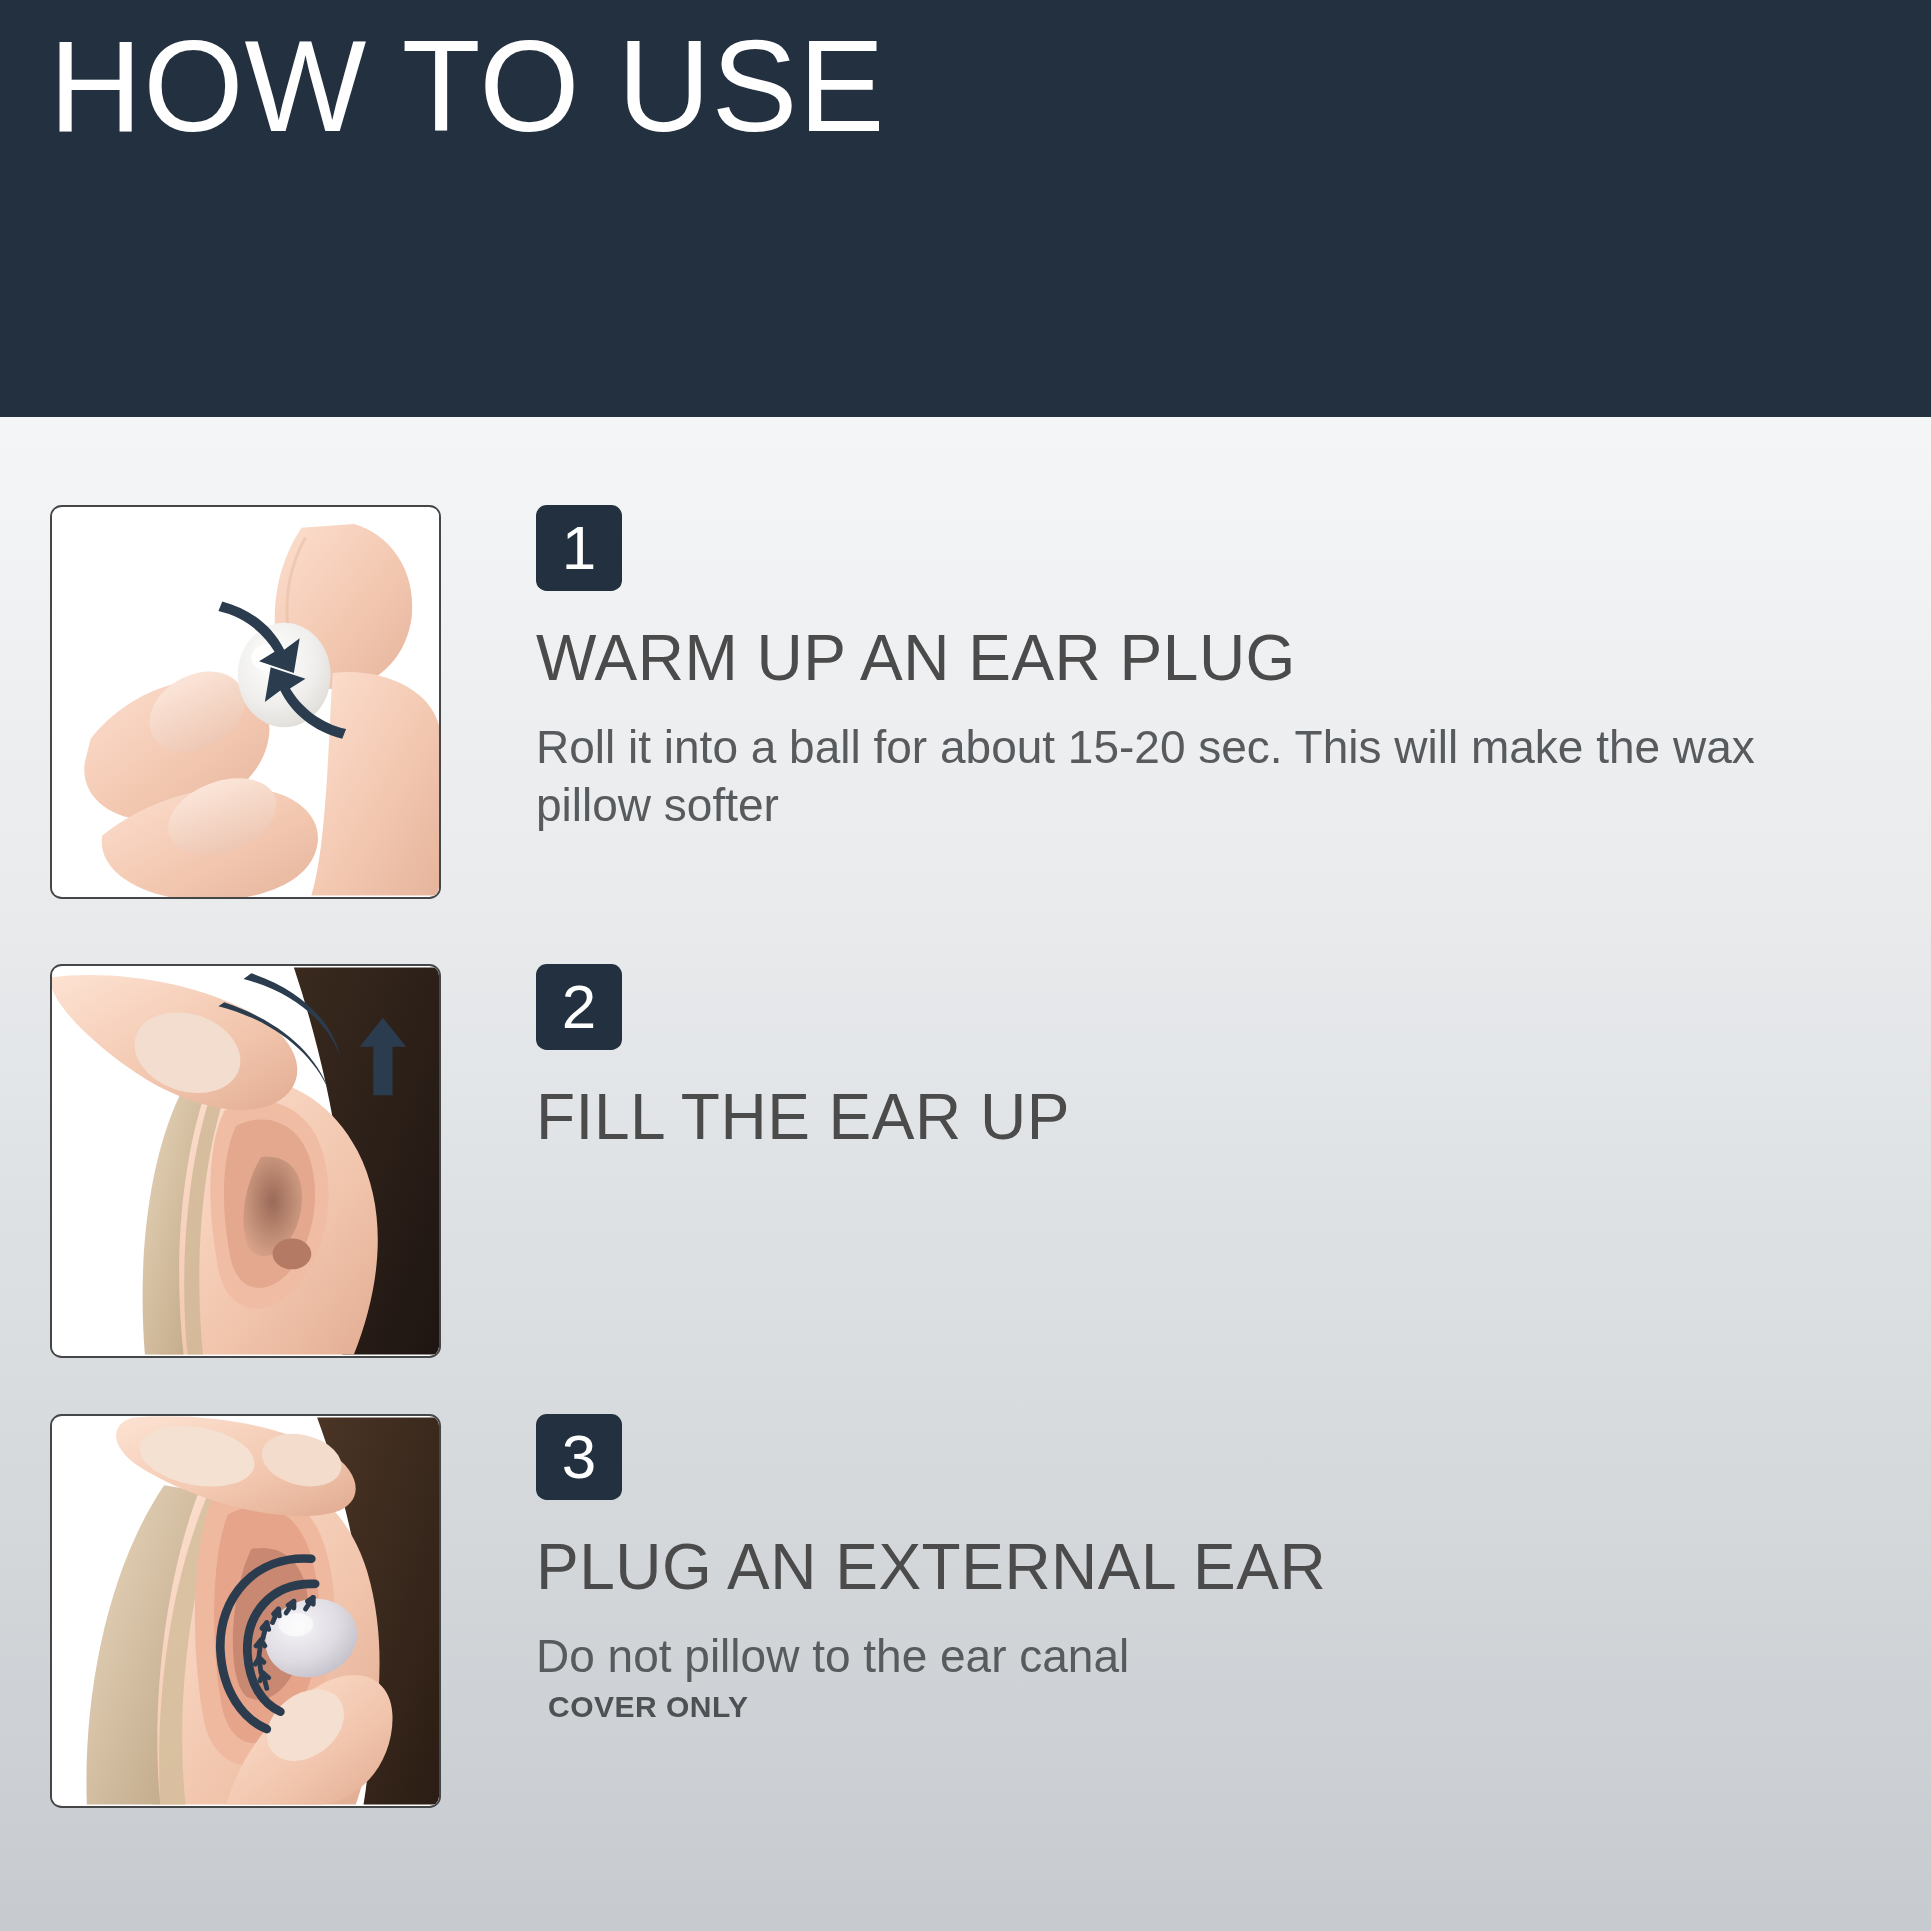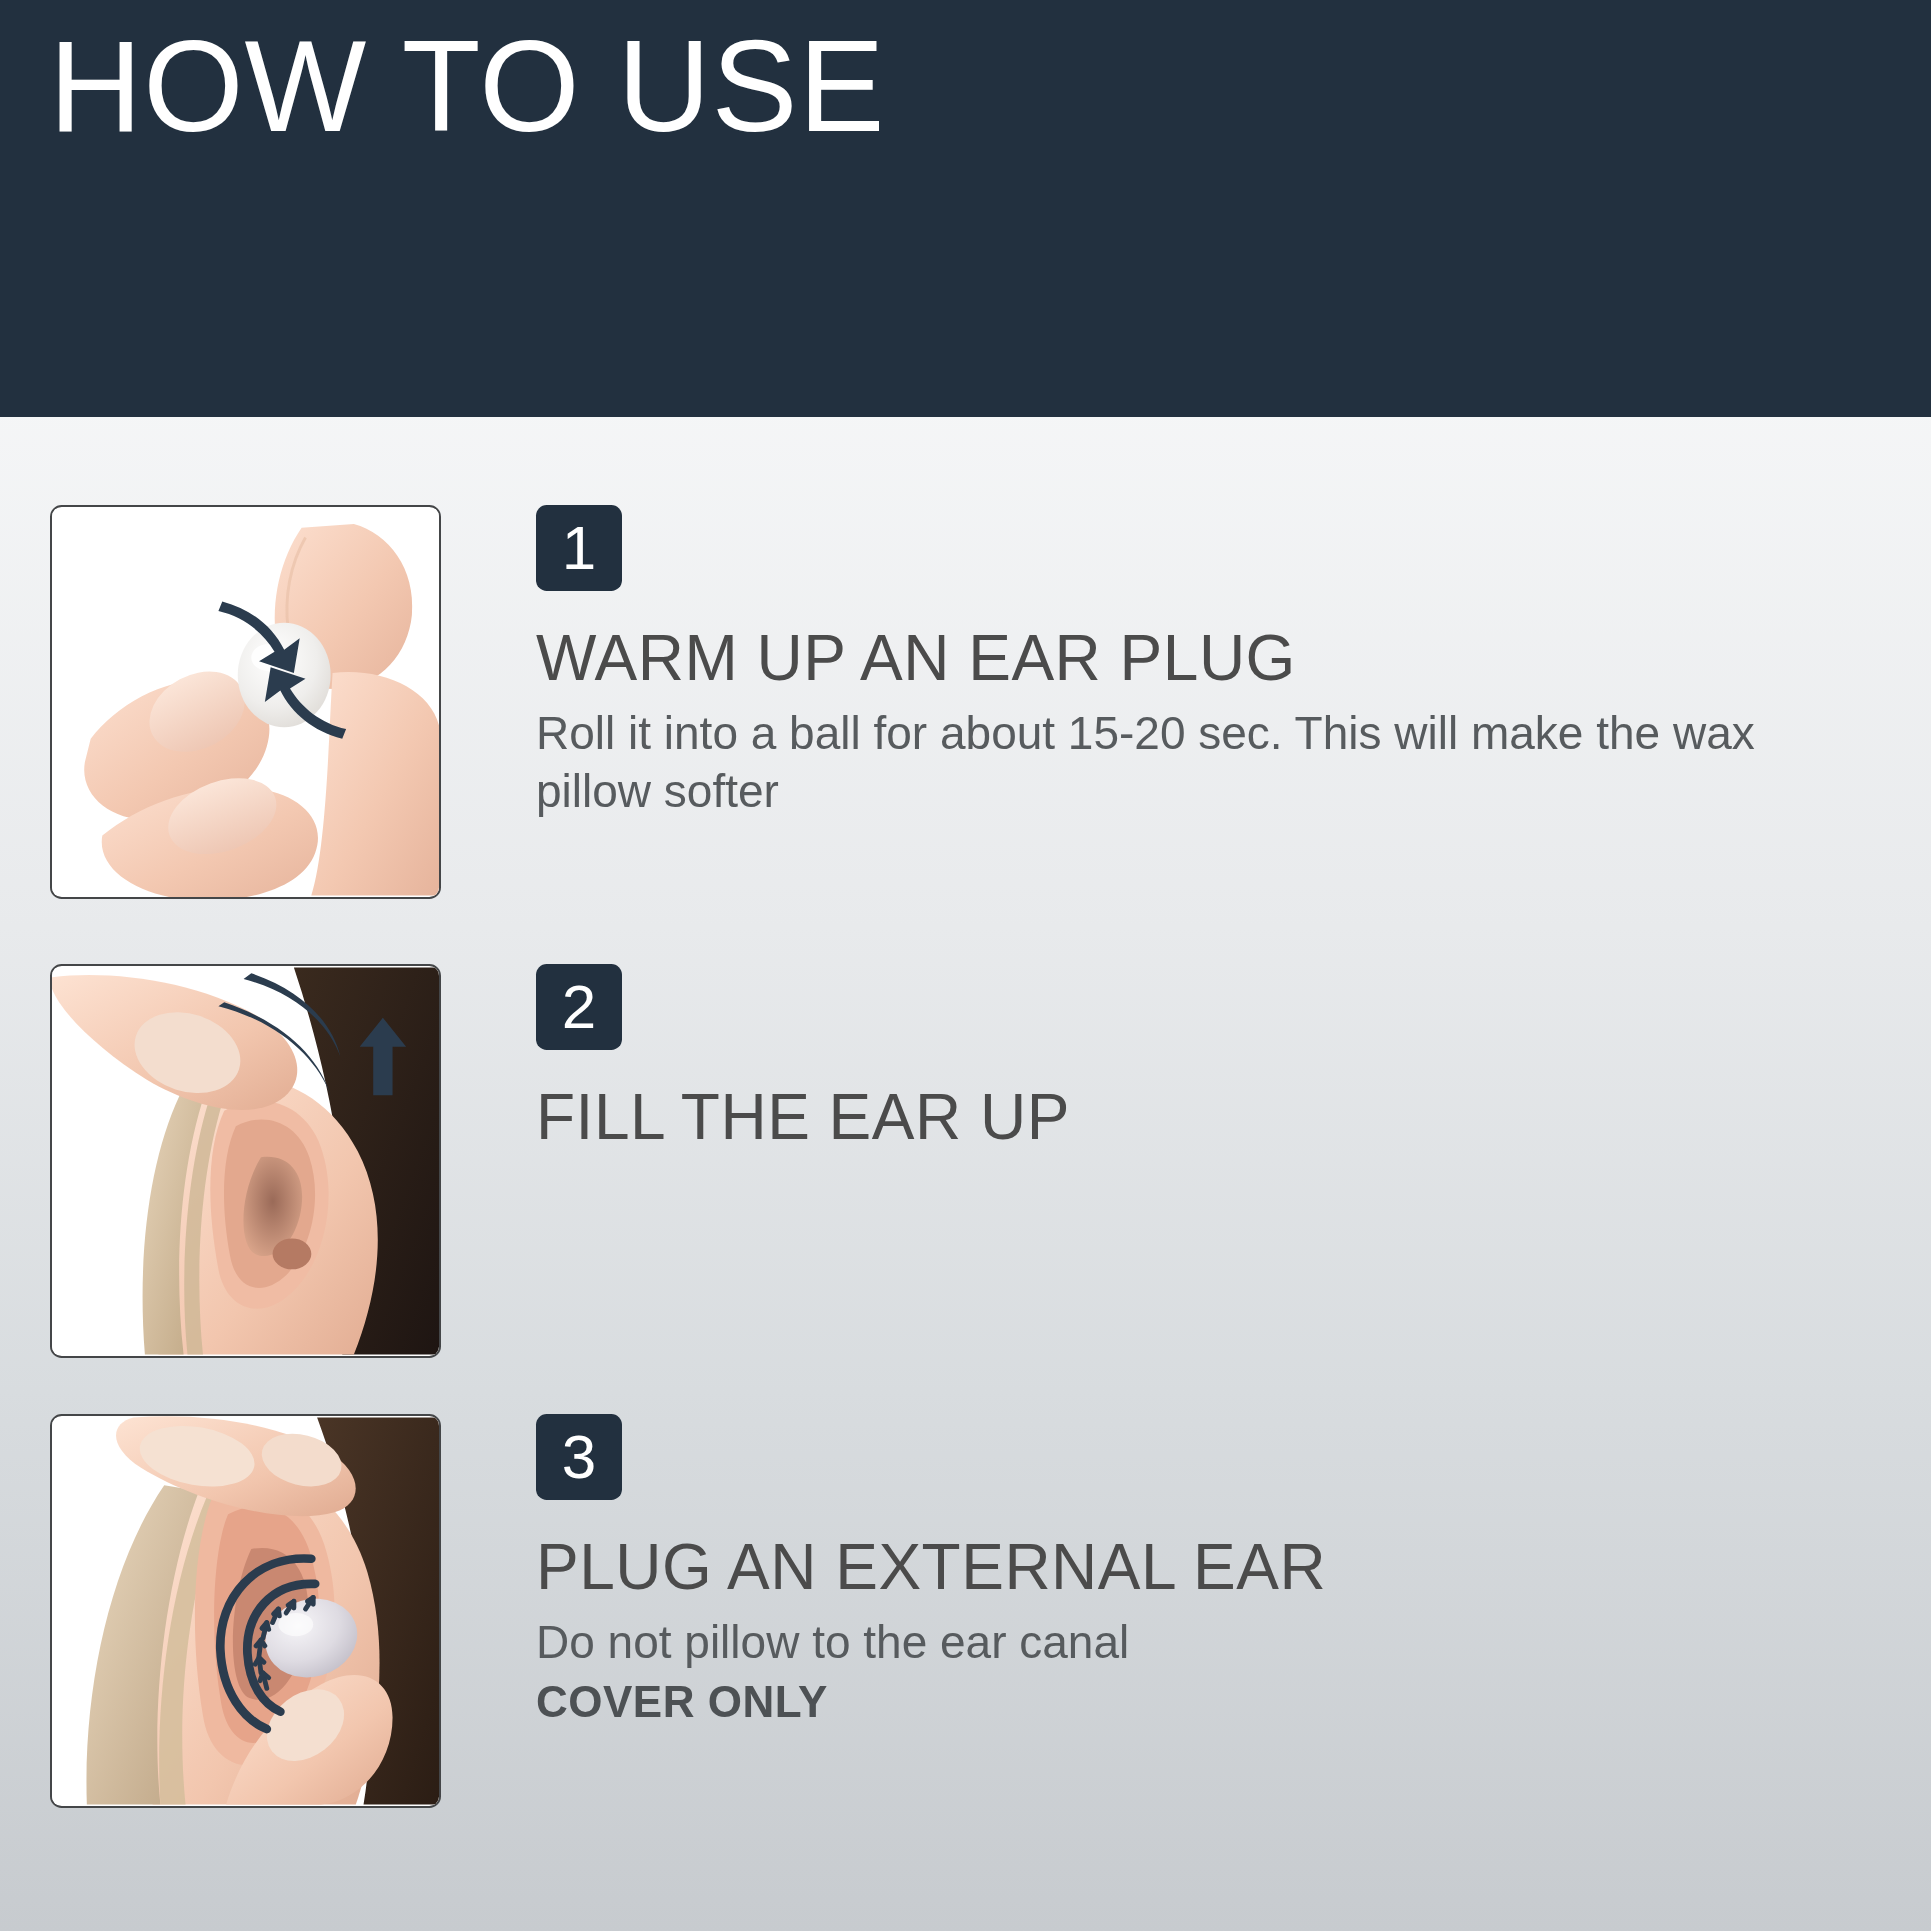--- a/index.html
+++ b/index.html
@@ -97,35 +97,36 @@
     margin-top: 35px;
     font-size: 64px;
     font-weight: 500;
     letter-spacing: 0.5px;
     line-height: 1.0;
     color: #4b4b4b;
     white-space: nowrap;
   }
 
   .step-desc {
-    margin-top: 15px;
+    margin-top: 29px;
     font-size: 46px;
     font-weight: 400;
     line-height: 1.25;
     color: #575b5e;
     max-width: 1346px;
   }
 
   .step-note {
     margin-top: 2px;
-    font-size: 44px;
+    font-size: 30px;
     font-weight: 700;
     line-height: 1.25;
     color: #4d5154;
     letter-spacing: 0.5px;
+    margin-left: 12px;
   }
 </style>
 </head>
 <body>
 
 <div id="page">
 
   <div id="header">
     <div id="header-title">HOW TO USE</div>
   </div>

